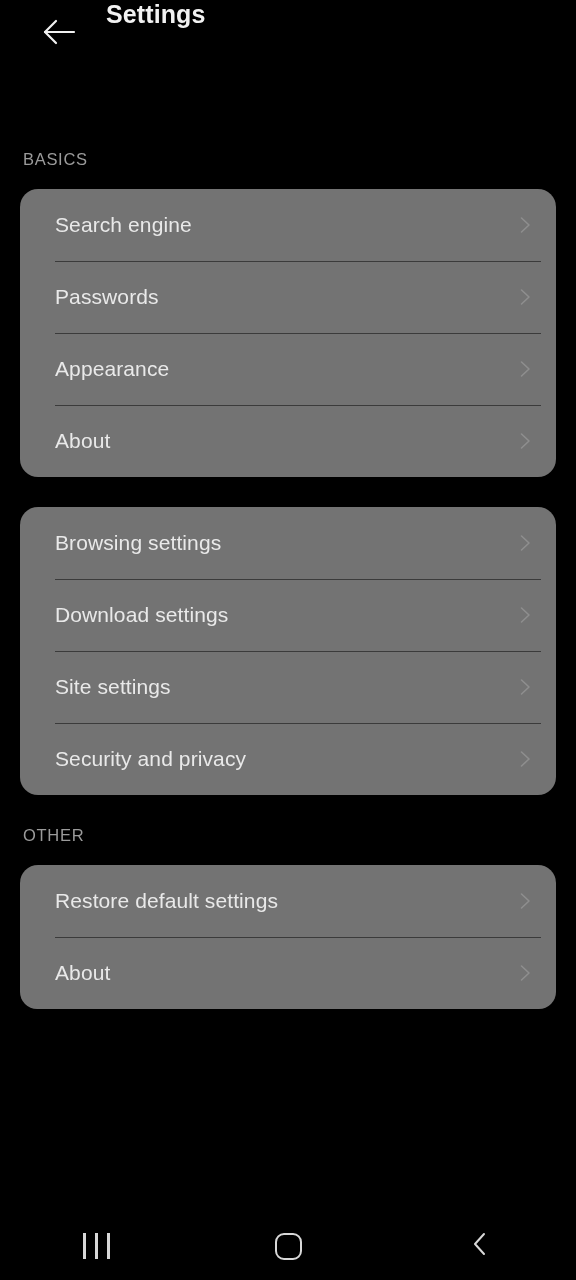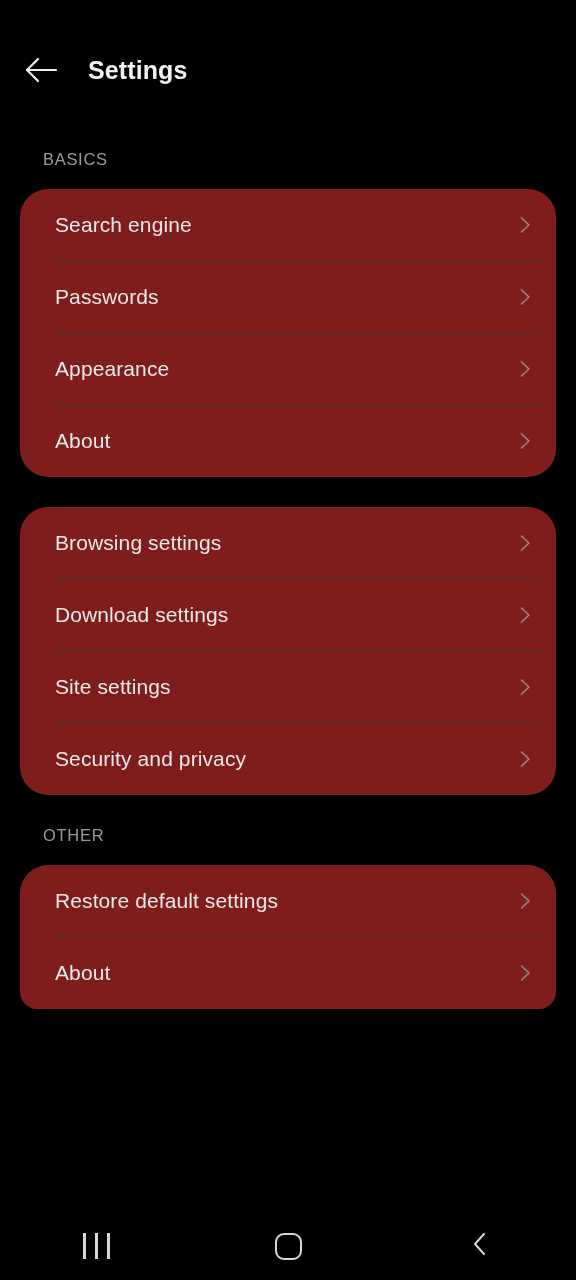--- a/index.html
+++ b/index.html
@@ -7,21 +7,21 @@
     width:576px; height:1280px;
     background:#000;
     font-family:"Liberation Sans", sans-serif;
     overflow:hidden;
   }
   .phone { position:relative; width:576px; height:1280px; background:#000; }
 
   
   .appbar {
     position:absolute; top:0; left:0; right:0; height:140px;
-    display:flex; align-items:center;
+    display:flex; padding-left:18px;
   }
   .back-btn {
     width:64px; height:64px; margin-left:10px;
     display:flex; align-items:center; justify-content:center;
     cursor:pointer;
   }
   .back-btn svg { display:block; }
   .appbar-title {
     margin-left:14px;
     font-size:25px; font-weight:bold; color:#f2f2f2;
@@ -29,31 +29,31 @@
   }
 
   
   .content {
     position:absolute; top:140px; left:0; right:0; bottom:0;
     overflow:hidden;
   }
 
   .section-label {
     font-size:16.5px; color:#9b9b9b; letter-spacing:.7px;
-    padding:0 0 0 43px;
+    padding:0 0 0 23px;
     margin:0 0 20px 0;
     line-height:20px;
   }
   .section-label.first { padding-top:9px; }
   .section-gap { height:30px; }
 
   .card {
     margin:0 20px;
-    background:#7f1d1d;
-    border-radius:28px;
+    background:#737373;
+    border-radius:18px;
     overflow:hidden;
   }
   .card.clipped { border-bottom-left-radius:17px; border-bottom-right-radius:17px; }
 
   .row {
     position:relative;
     height:72px;
     display:flex; align-items:center;
     padding:0 20px 0 35px;
     cursor:pointer;

